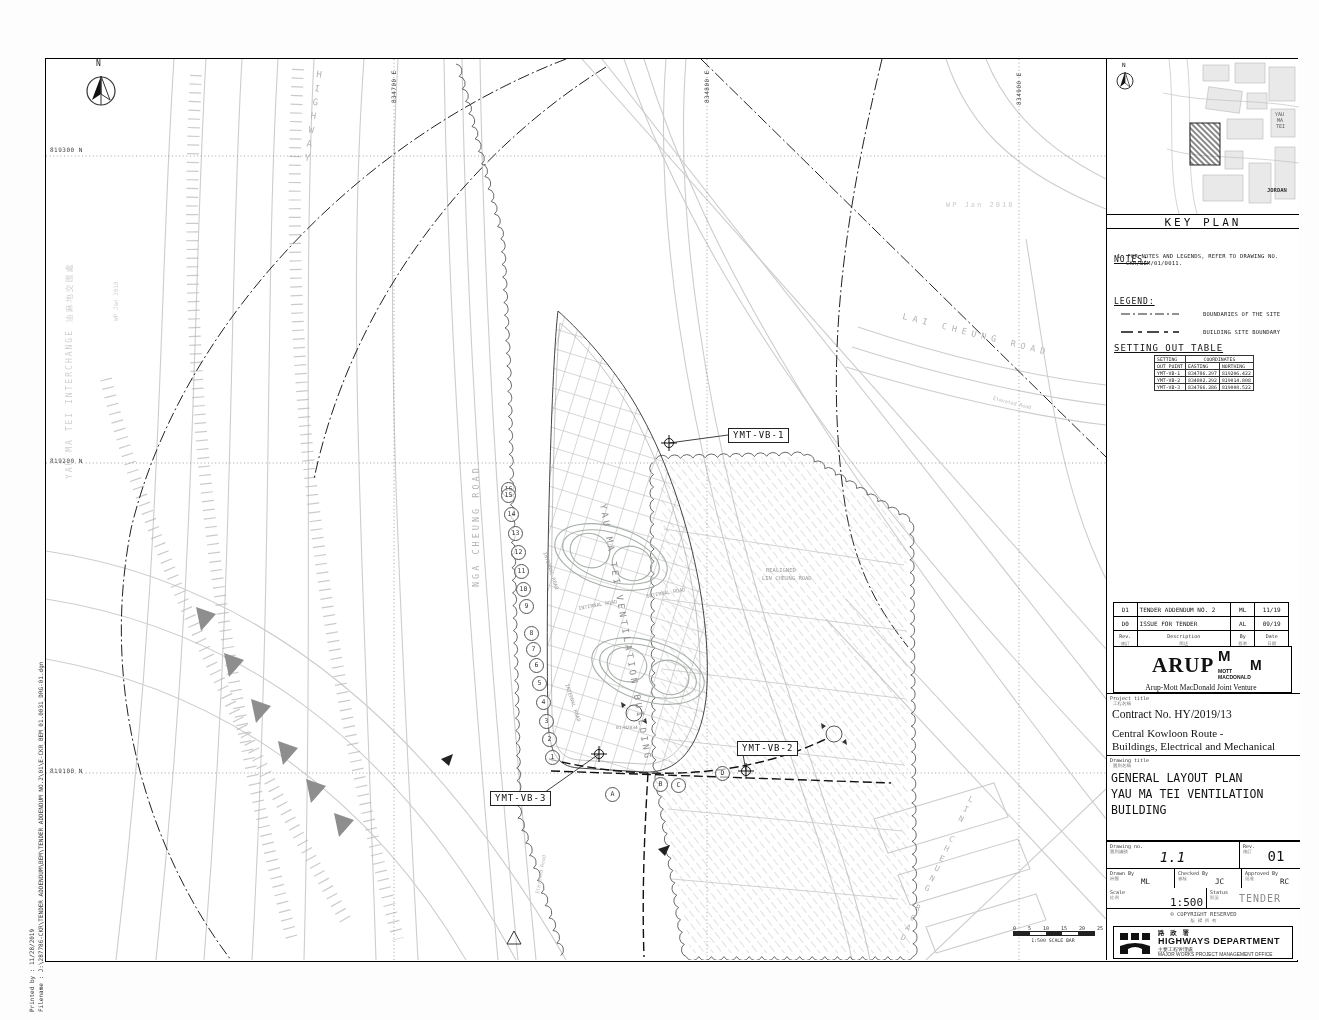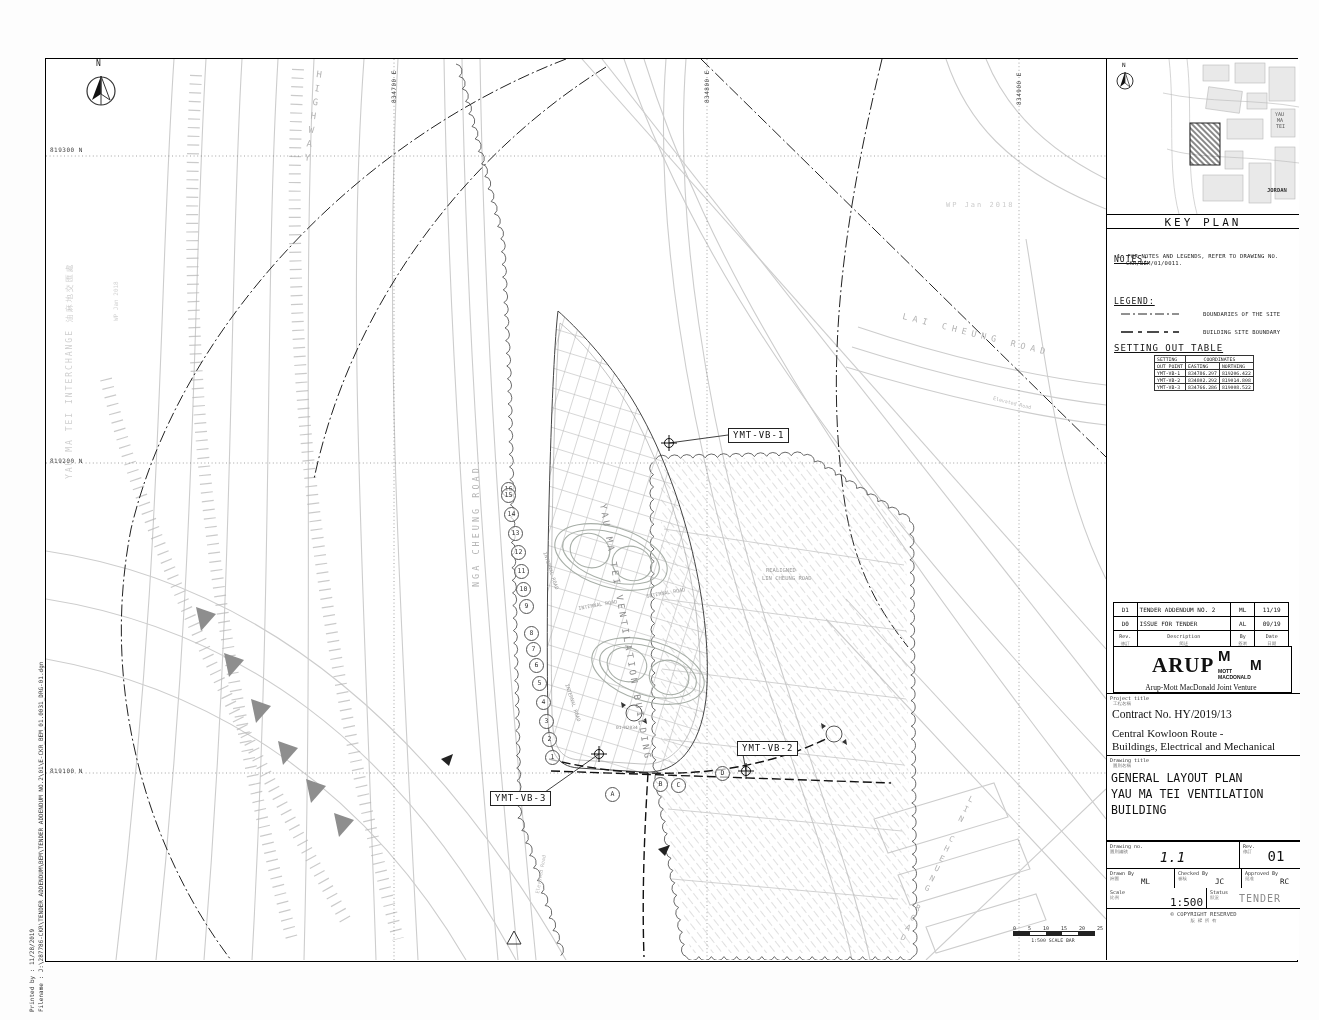--- a/index.html
+++ b/index.html
@@ -495,16 +495,28 @@
       <span class="cellcjk">狀況</span>
       <div class="t mono" style="left:32px;top:5px;font-size:10px;color:#8b8b8b;letter-spacing:1px;">TENDER</div>
     </div>
 
     <div class="t" style="left:0;top:852px;width:193px;text-align:center;font-size:5.5px;color:#444;">
       <span>©</span>
       <span>COPYRIGHT RESERVED</span>
       <br><span class="cjk">版 權 所 有</span>
     </div>
 
+    <div class="box" style="left:6px;top:867px;width:180px;height:33px;border:1.2px solid #000;">
+      <svg class="t" style="left:4px;top:4px;" width="34" height="25" viewBox="0 0 34 25">
+        <rect x="2" y="2" width="8" height="7" fill="#111"></rect>
+            <rect x="13" y="2" width="8" height="7" fill="#111"></rect>
+            <rect x="24" y="2" width="8" height="7" fill="#111"></rect>
+        <path d="M2,23 L2,15 Q17,9 32,15 L32,23 L24,23 L24,18 Q17,14 10,18 L10,23 Z" fill="#111"></path>
+      </svg>
+      <div class="t sans" style="left:44px;top:2px;font-size:6.5px;font-weight:bold;letter-spacing:2px;">路 政 署</div>
+      <div class="t sans" style="left:44px;top:9px;font-size:9px;font-weight:bold;letter-spacing:.5px;">HIGHWAYS DEPARTMENT</div>
+      <div class="t sans" style="left:44px;top:19px;font-size:5px;color:#333;">主要工程管理處</div>
+      <div class="t sans" style="left:44px;top:25px;font-size:4.8px;color:#333;">MAJOR WORKS PROJECT MANAGEMENT OFFICE</div>
+    </div>
   </div>
 </div>
 
 </div>
 
 </body></html>

